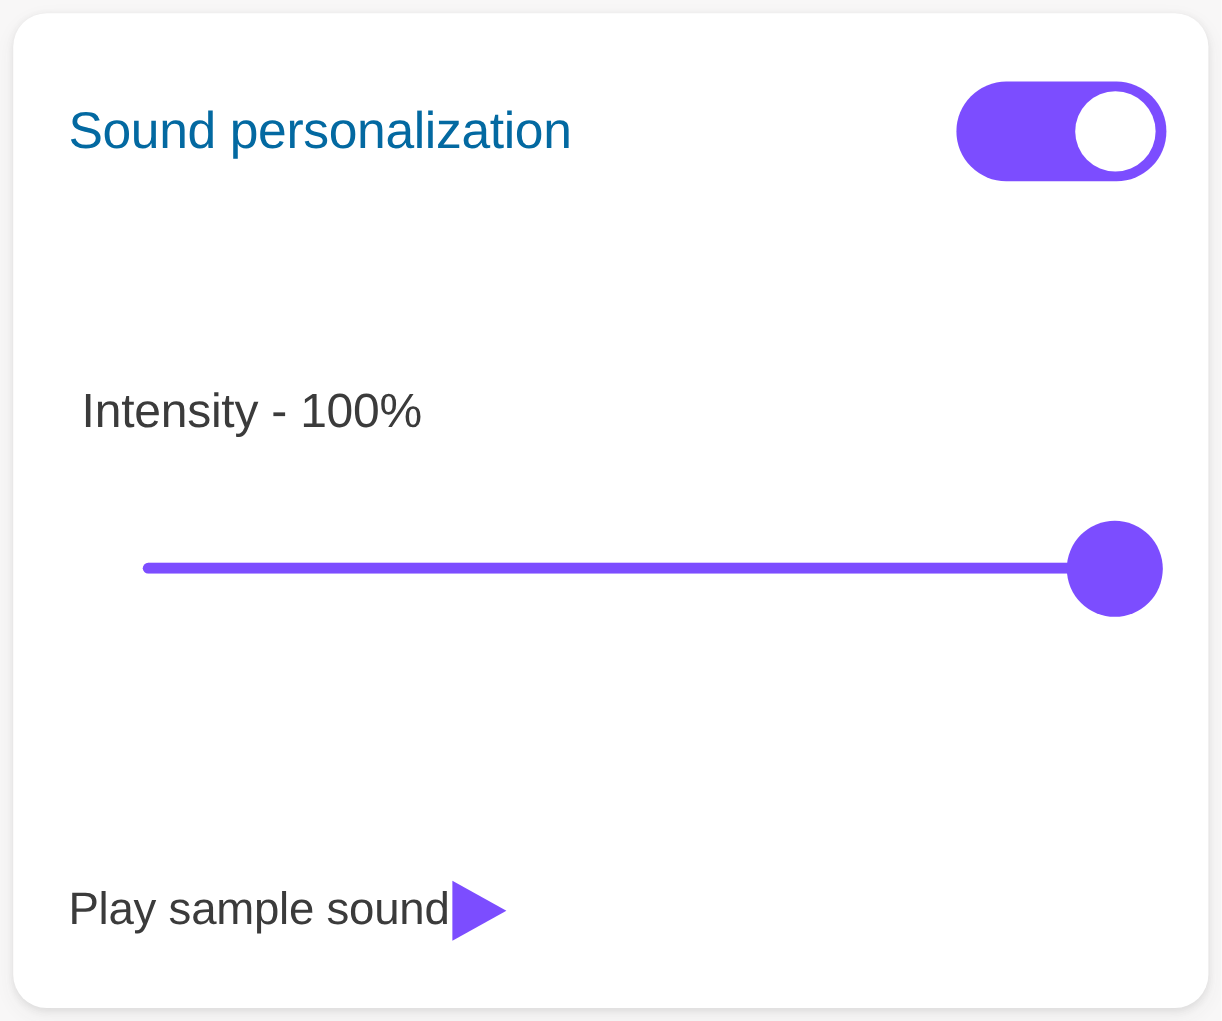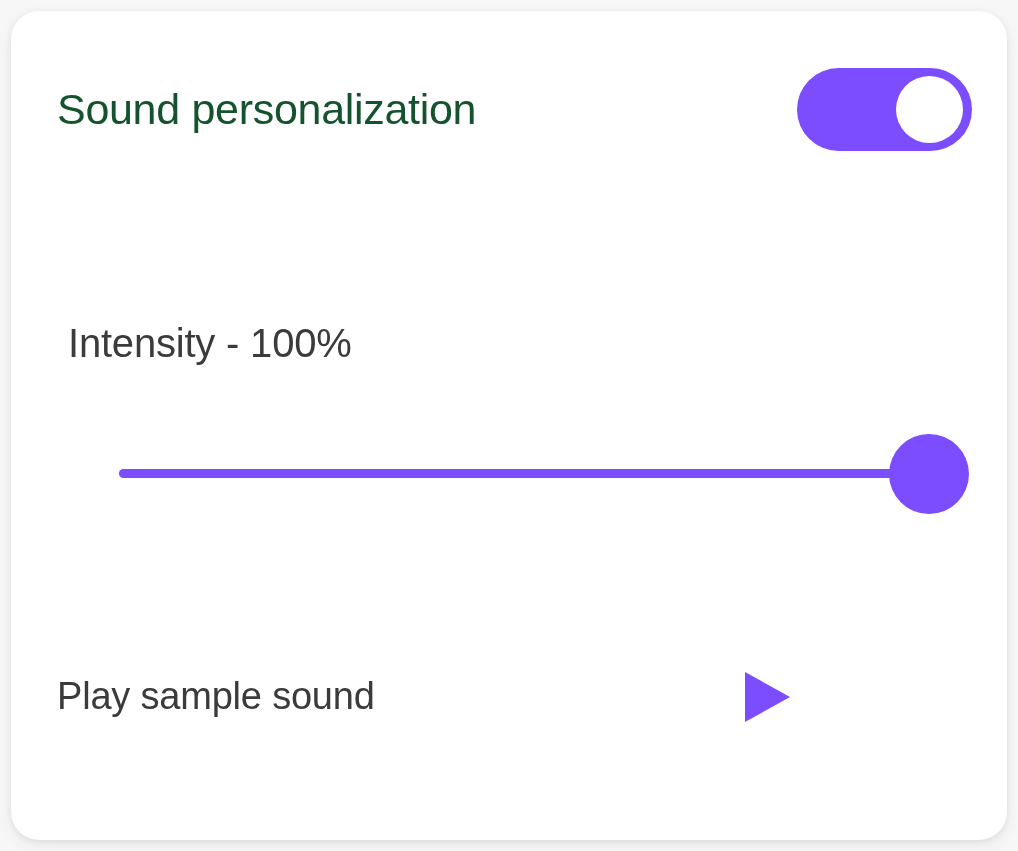--- a/index.html
+++ b/index.html
@@ -39,21 +39,21 @@
     height: 196px;
     display: flex;
     align-items: center;
     justify-content: space-between;
     padding: 0 35px 0 46px;
   }
 
   .card-title {
     font-size: 43px;
     font-weight: 500;
-    color: #14532d;
+    color: #0369a1;
     letter-spacing: -0.3px;
     line-height: 1;
     white-space: nowrap;
   }
 
   
   .toggle {
     position: relative;
     width: 175px;
     height: 83px;
@@ -124,26 +124,26 @@
     height: 80px;
     border-radius: 50%;
     background: #7c4dff;
     cursor: grab;
   }
 
   
   .play-row {
     position: absolute;
     left: 0;
-    top: 634px;
+    top: 696px;
     width: 858px;
     height: 104px;
     display: flex;
     align-items: center;
-    justify-content: space-between;
+    justify-content: flex-start;
     padding: 0 78px 0 46px;
   }
 
   .play-label {
     font-size: 38px;
     font-weight: 400;
     color: #3b3b3b;
     letter-spacing: -0.2px;
     line-height: 1.25;
     white-space: nowrap;

